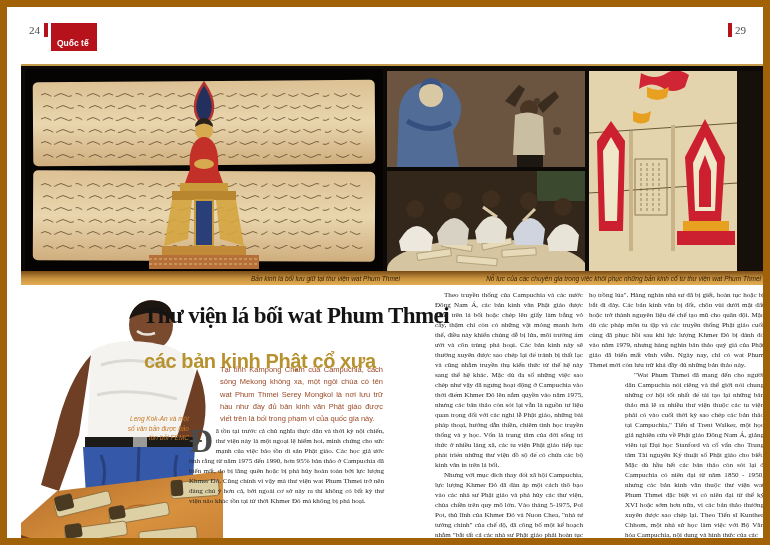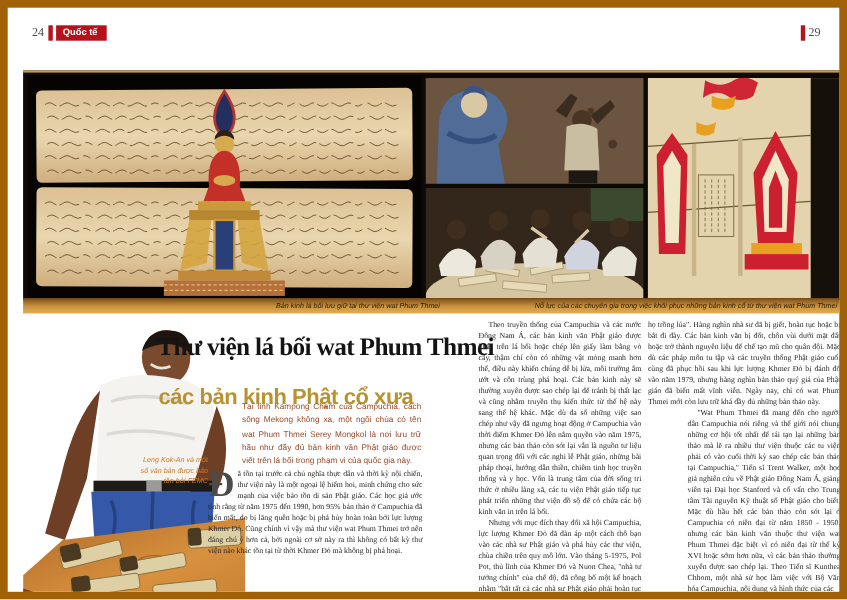--- a/index.html
+++ b/index.html
@@ -8,21 +8,21 @@
 
   
   .folio{position:absolute;top:17px;font-family:"Liberation Serif",serif;font-size:11px;color:#4a4a4a;}
   #folio-left{left:22px;}
   #folio-right{left:728px;}
   .red-bar{position:absolute;top:16px;width:4px;height:14px;background:#b5121b;}
   #bar-left{left:37px;}
   #bar-right{left:721px;}
   #section-badge{position:absolute;left:44px;top:16px;background:#b5121b;color:#fff;
       font-family:"Liberation Sans",sans-serif;font-size:8.5px;font-weight:bold;
-      padding:2px 8px 3px 6px;line-height:9px;}
+      padding:16px 8px 3px 6px;line-height:9px;}
 
   
   #photo-strip{position:absolute;left:14px;top:57px;width:744px;height:207px;background:#0c0906;
       border-top:2px solid #c49a4c;}
   .ph{position:absolute;overflow:hidden;}
   #photo-left{left:4px;top:3px;width:358px;height:202px;background:#050403;}
   #photo-mural{left:366px;top:5px;width:198px;height:96px;background:#5f4a36;}
   #photo-sorting{left:366px;top:105px;width:198px;height:100px;background:#2e2218;}
   #photo-painted{left:568px;top:5px;width:174px;height:200px;background:#e2d2ac;}
 

